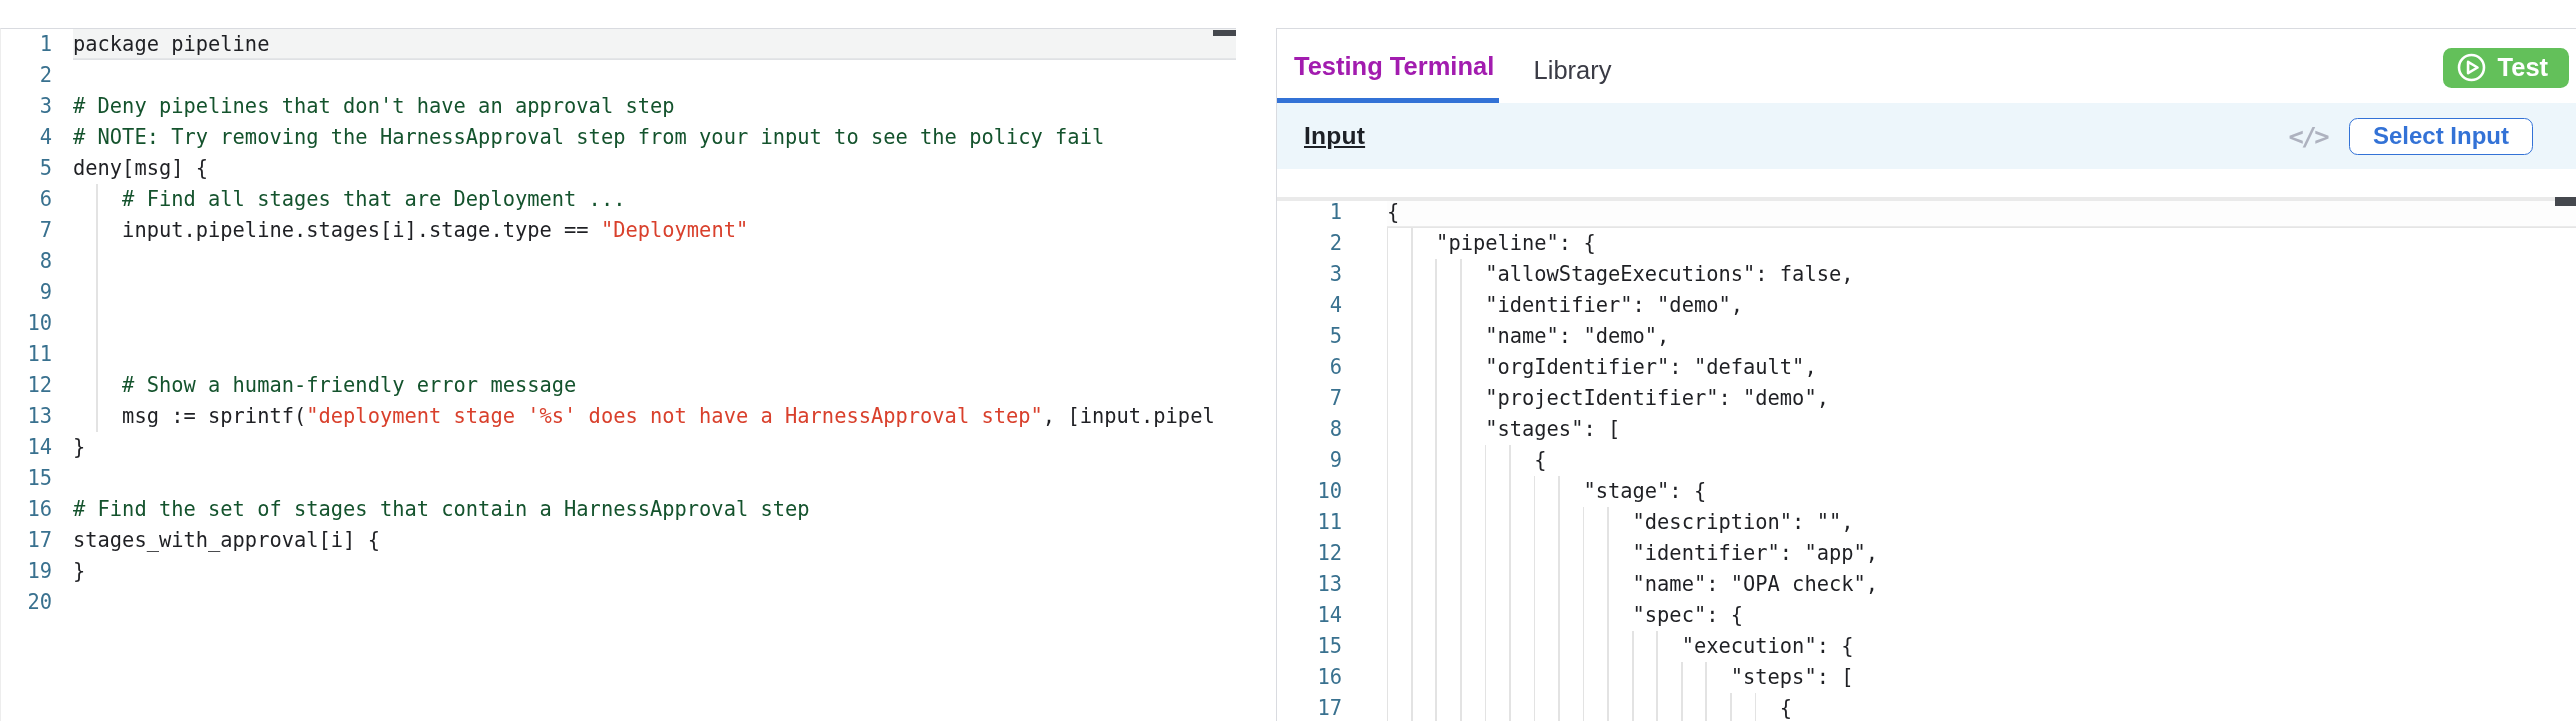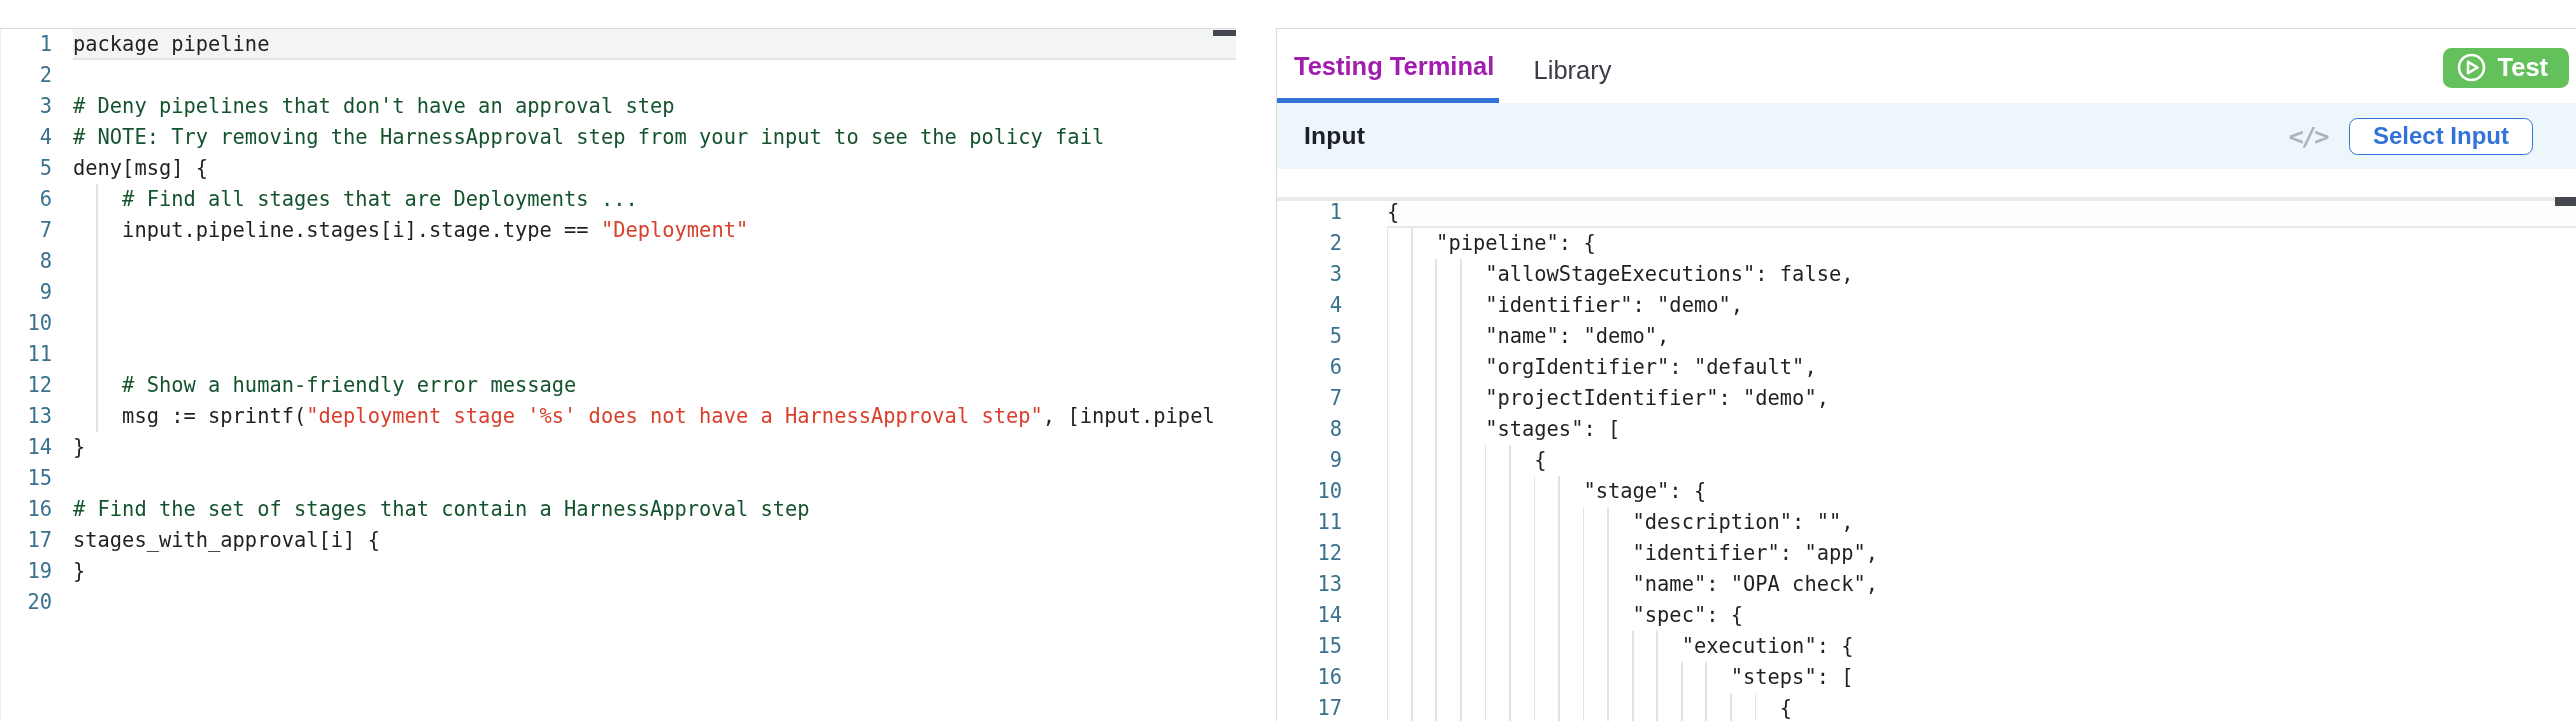--- a/index.html
+++ b/index.html
@@ -16,21 +16,21 @@
                border-top:1.7px solid #d9dbe0;border-left:1.7px solid #d9dbe0;background:#fff;overflow:hidden;}
   .tabs-bar{position:relative;height:74px;display:flex;align-items:center;background:#fff;}
   .tab{font-size:25.5px;color:#3a3b45;cursor:default;}
   .tab.active{font-weight:bold;color:#a21caf;padding:0 15.3px 0 17px;}
   .tab.inactive{margin-left:24px;margin-top:8px;}
   .tab-underline{position:absolute;left:0;bottom:0;height:5.1px;width:222px;background:var(--blue);}
   .test-btn{position:absolute;right:8.5px;top:18.7px;height:40px;padding:0 20.4px 0 13.6px;
             background:var(--green);border:none;border-radius:8.5px;color:#fff;font-weight:bold;
             font-size:25.5px;display:flex;align-items:center;gap:10.2px;font-family:"Liberation Sans",sans-serif;justify-content:space-between;}
   .input-bar{height:66px;background:#edf6fb;display:flex;align-items:center;padding:0 44px 0 27px;}
-  .input-title{font-size:24.6px;color:#1d2026;font-weight:bold;letter-spacing:0.2px;}
+  .input-title{font-size:24.6px;color:#1d2026;font-weight:bold;letter-spacing:0.2px;text-decoration:underline;}
   .spacer{flex:1;}
   .code-toggle-icon{font-family:"DejaVu Sans Mono",monospace;font-weight:bold;font-size:25.5px;
                     color:#aeb2bf;margin-right:22px;letter-spacing:-2.5px;cursor:pointer;}
   .select-input-btn{width:184px;height:37px;background:#fff;border:1.7px solid var(--blue);
                     border-radius:8.5px;color:var(--blue);font-size:24px;font-weight:bold;
                     font-family:"Liberation Sans",sans-serif;display:flex;align-items:center;justify-content:center;}
   .json-editor{position:absolute;left:0;top:168px;right:0;bottom:0;overflow:hidden;background:#fff;}
   .top-strip{position:absolute;top:0;left:0;right:0;height:4.2px;background:#eaeaea;z-index:5;}
   .json-editor .cursor-marker{top:0;width:22px;height:8.5px;}
 
@@ -76,21 +76,21 @@
         <div class="code-row">
           <span class="ln">4</span>
           <span class="code-wrap"><span class="t-m"># NOTE: Try removing the HarnessApproval step from your input to see the policy fail</span></span>
         </div>
         <div class="code-row">
           <span class="ln">5</span>
           <span class="code-wrap"><span class="t-c">deny[msg] {</span></span>
         </div>
         <div class="code-row">
           <span class="ln">6</span>
-          <span class="code-wrap"><span class="guides" style="width: 3ch;"></span><span class="t-m">    # Find all stages that are Deployments ...</span></span>
+          <span class="code-wrap"><span class="guides" style="width: 3ch;"></span><span class="t-m">    # Find all stages that are Deployment ...</span></span>
         </div>
         <div class="code-row">
           <span class="ln">7</span>
           <span class="code-wrap"><span class="guides" style="width: 3ch;"></span><span class="t-c">    input.pipeline.stages[i].stage.type == </span><span class="t-s">"Deployment"</span></span>
         </div>
         <div class="code-row">
           <span class="ln">8</span>
           <span class="code-wrap"><span class="guides" style="width: 3ch;"></span></span>
         </div>
         <div class="code-row">

